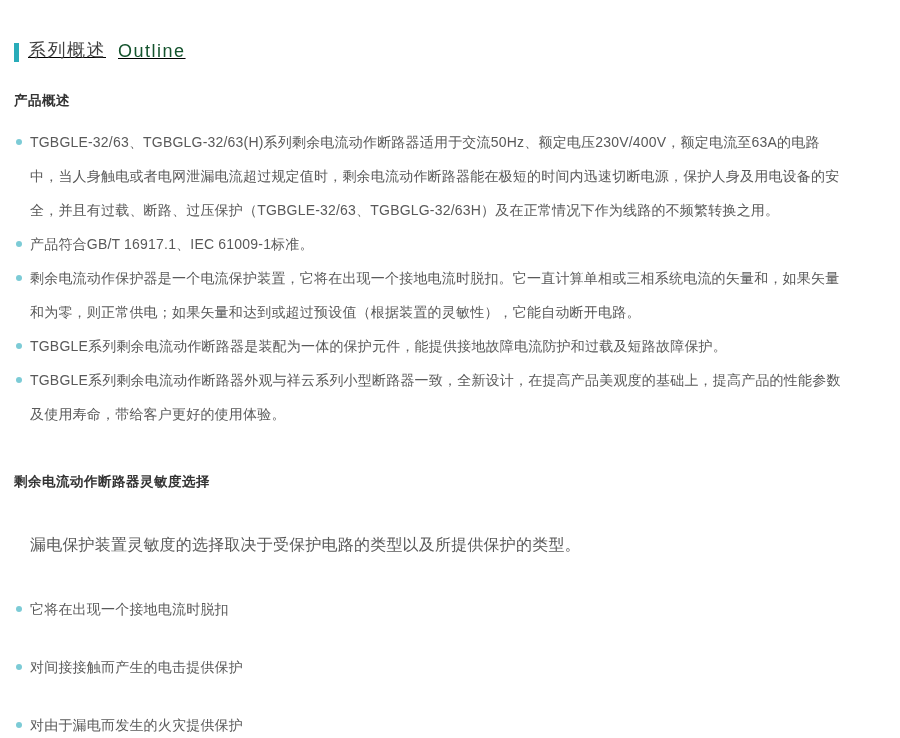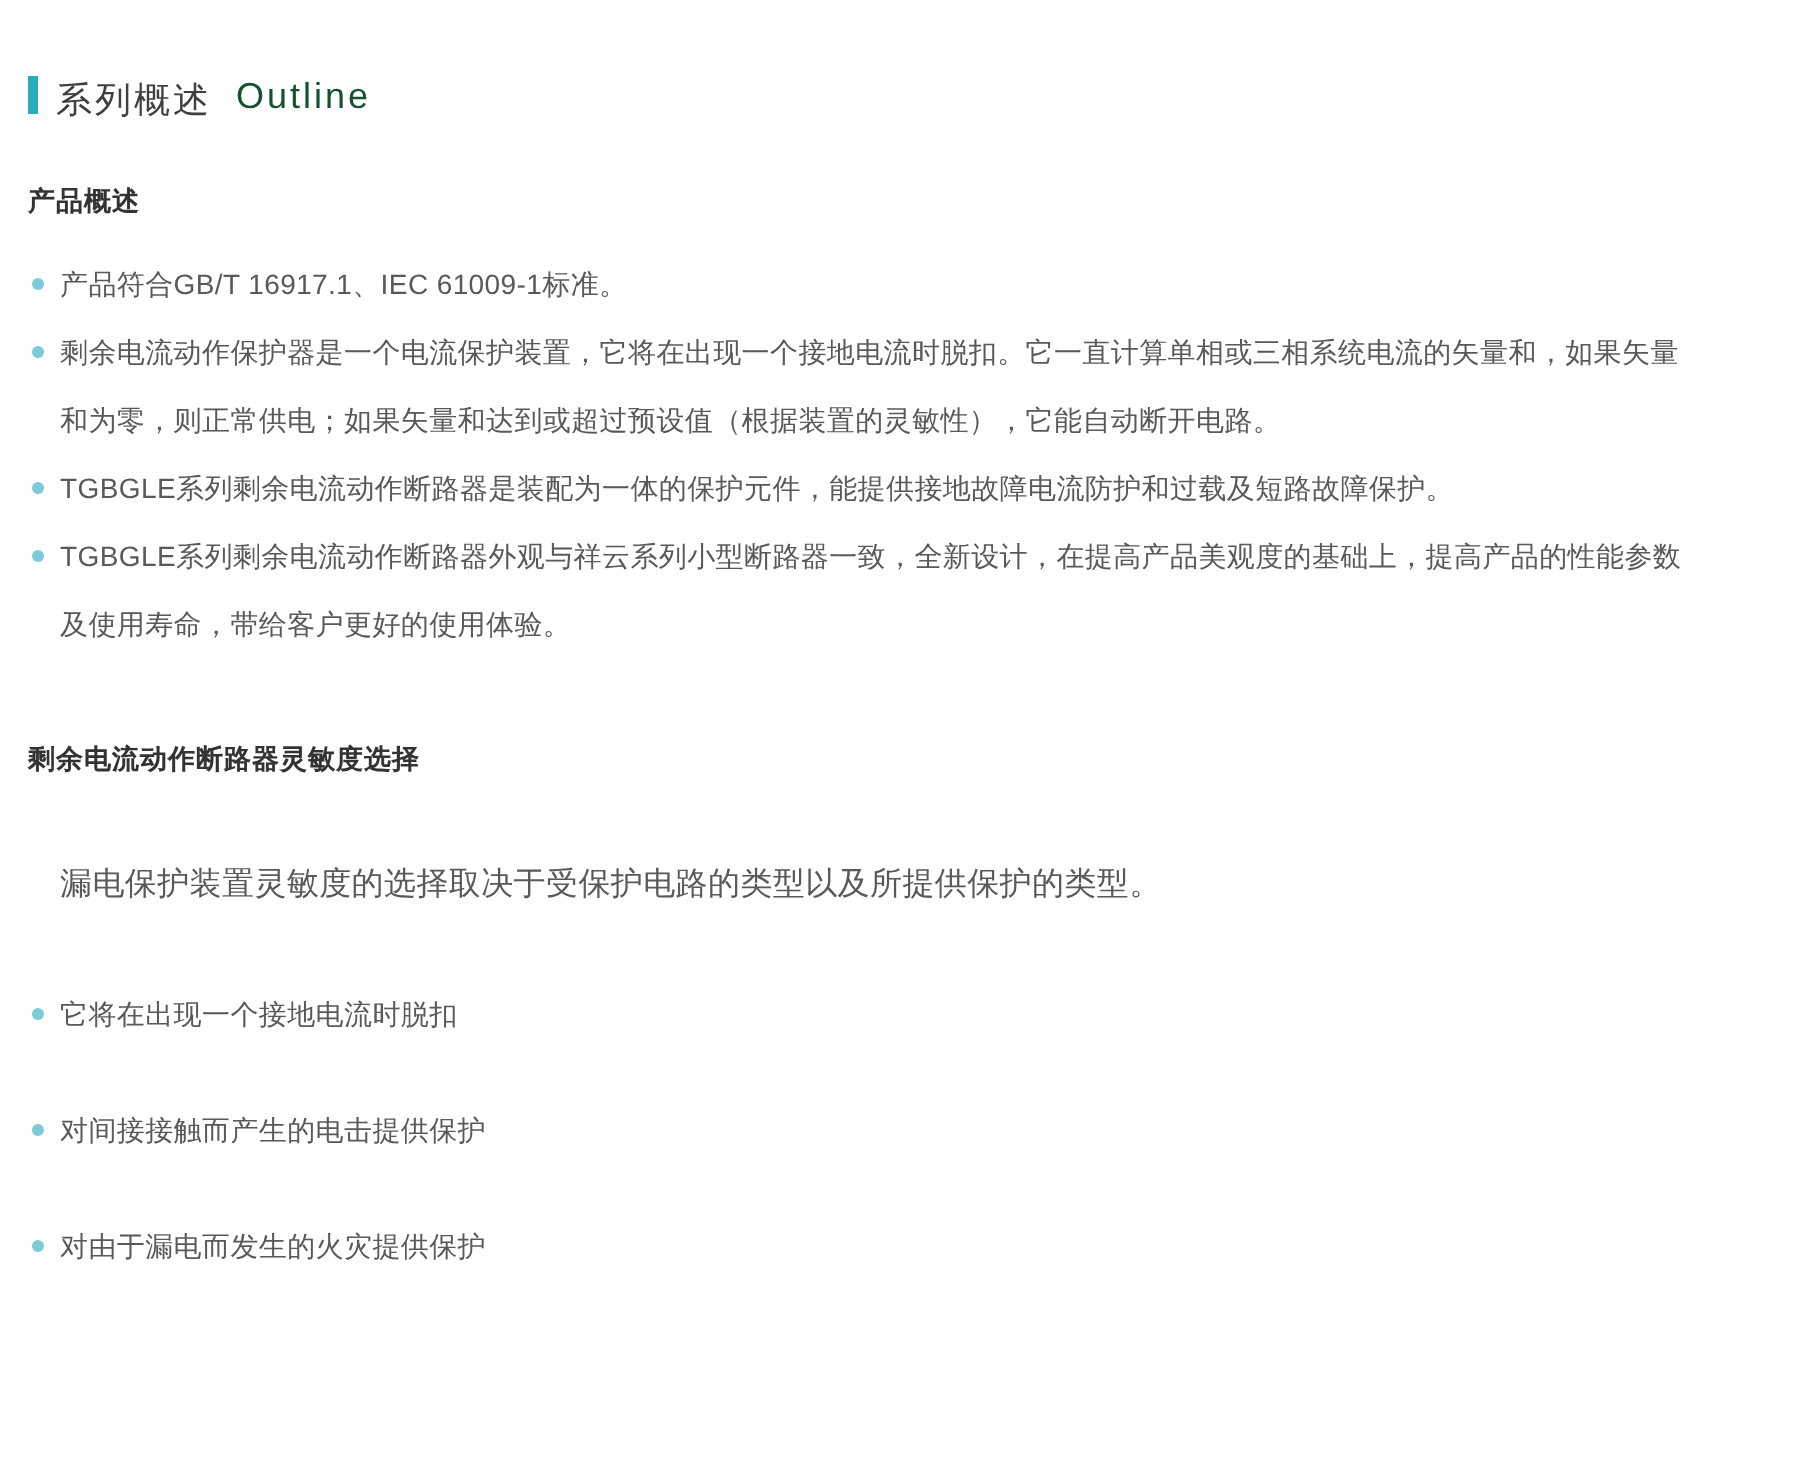--- a/index.html
+++ b/index.html
@@ -9,22 +9,23 @@
     height: 738px;
     background: #ffffff;
     box-sizing: border-box;
     padding: 38px 57px 0 14px;
     font-family: "Liberation Sans", sans-serif;
     overflow: hidden;
   }
   
   .section-title {
     display: flex;
-    align-items: flex-start;
+    align-items: flex-end;
     margin-bottom: 30px;
+    text-decoration: underline;
   }
   .accent-bar {
     width: 5px;
     height: 19px;
     background: #29acb9;
     margin-right: 9px;
     flex: 0 0 auto;
   }
   .title-cn {
     font-size: 18px;
@@ -96,20 +97,24 @@
     <span class="accent-bar"></span>
     <span class="title-cn">系列概述</span>
     <span class="title-en">Outline</span>
   </div>
 
   <div class="sub-heading first">产品概述</div>
 
   <ul class="bullets">
     <li>
       <span class="dot"></span>
+      <span>TGBGLE-32/63、TGBGLG-32/63(H)系列剩余电流动作断路器适用于交流50Hz、额定电压230V/400V，额定电流至63A的电路中，当人身触电或者电网泄漏电流超过规定值时，剩余电流动作断路器能在极短的时间内迅速切断电源，保护人身及用电设备的安全，并且有过载、断路、过压保护（TGBGLE-32/63、TGBGLG-32/63H）及在正常情况下作为线路的不频繁转换之用。</span>
+    </li>
+    <li>
+      <span class="dot"></span>
       <span>产品符合GB/T 16917.1、IEC 61009-1标准。</span>
     </li>
     <li>
       <span class="dot"></span>
       <span>剩余电流动作保护器是一个电流保护装置，它将在出现一个接地电流时脱扣。它一直计算单相或三相系统电流的矢量和，如果矢量和为零，则正常供电；如果矢量和达到或超过预设值（根据装置的灵敏性），它能自动断开电路。</span>
     </li>
     <li>
       <span class="dot"></span>
       <span>TGBGLE系列剩余电流动作断路器是装配为一体的保护元件，能提供接地故障电流防护和过载及短路故障保护。</span>
     </li>

